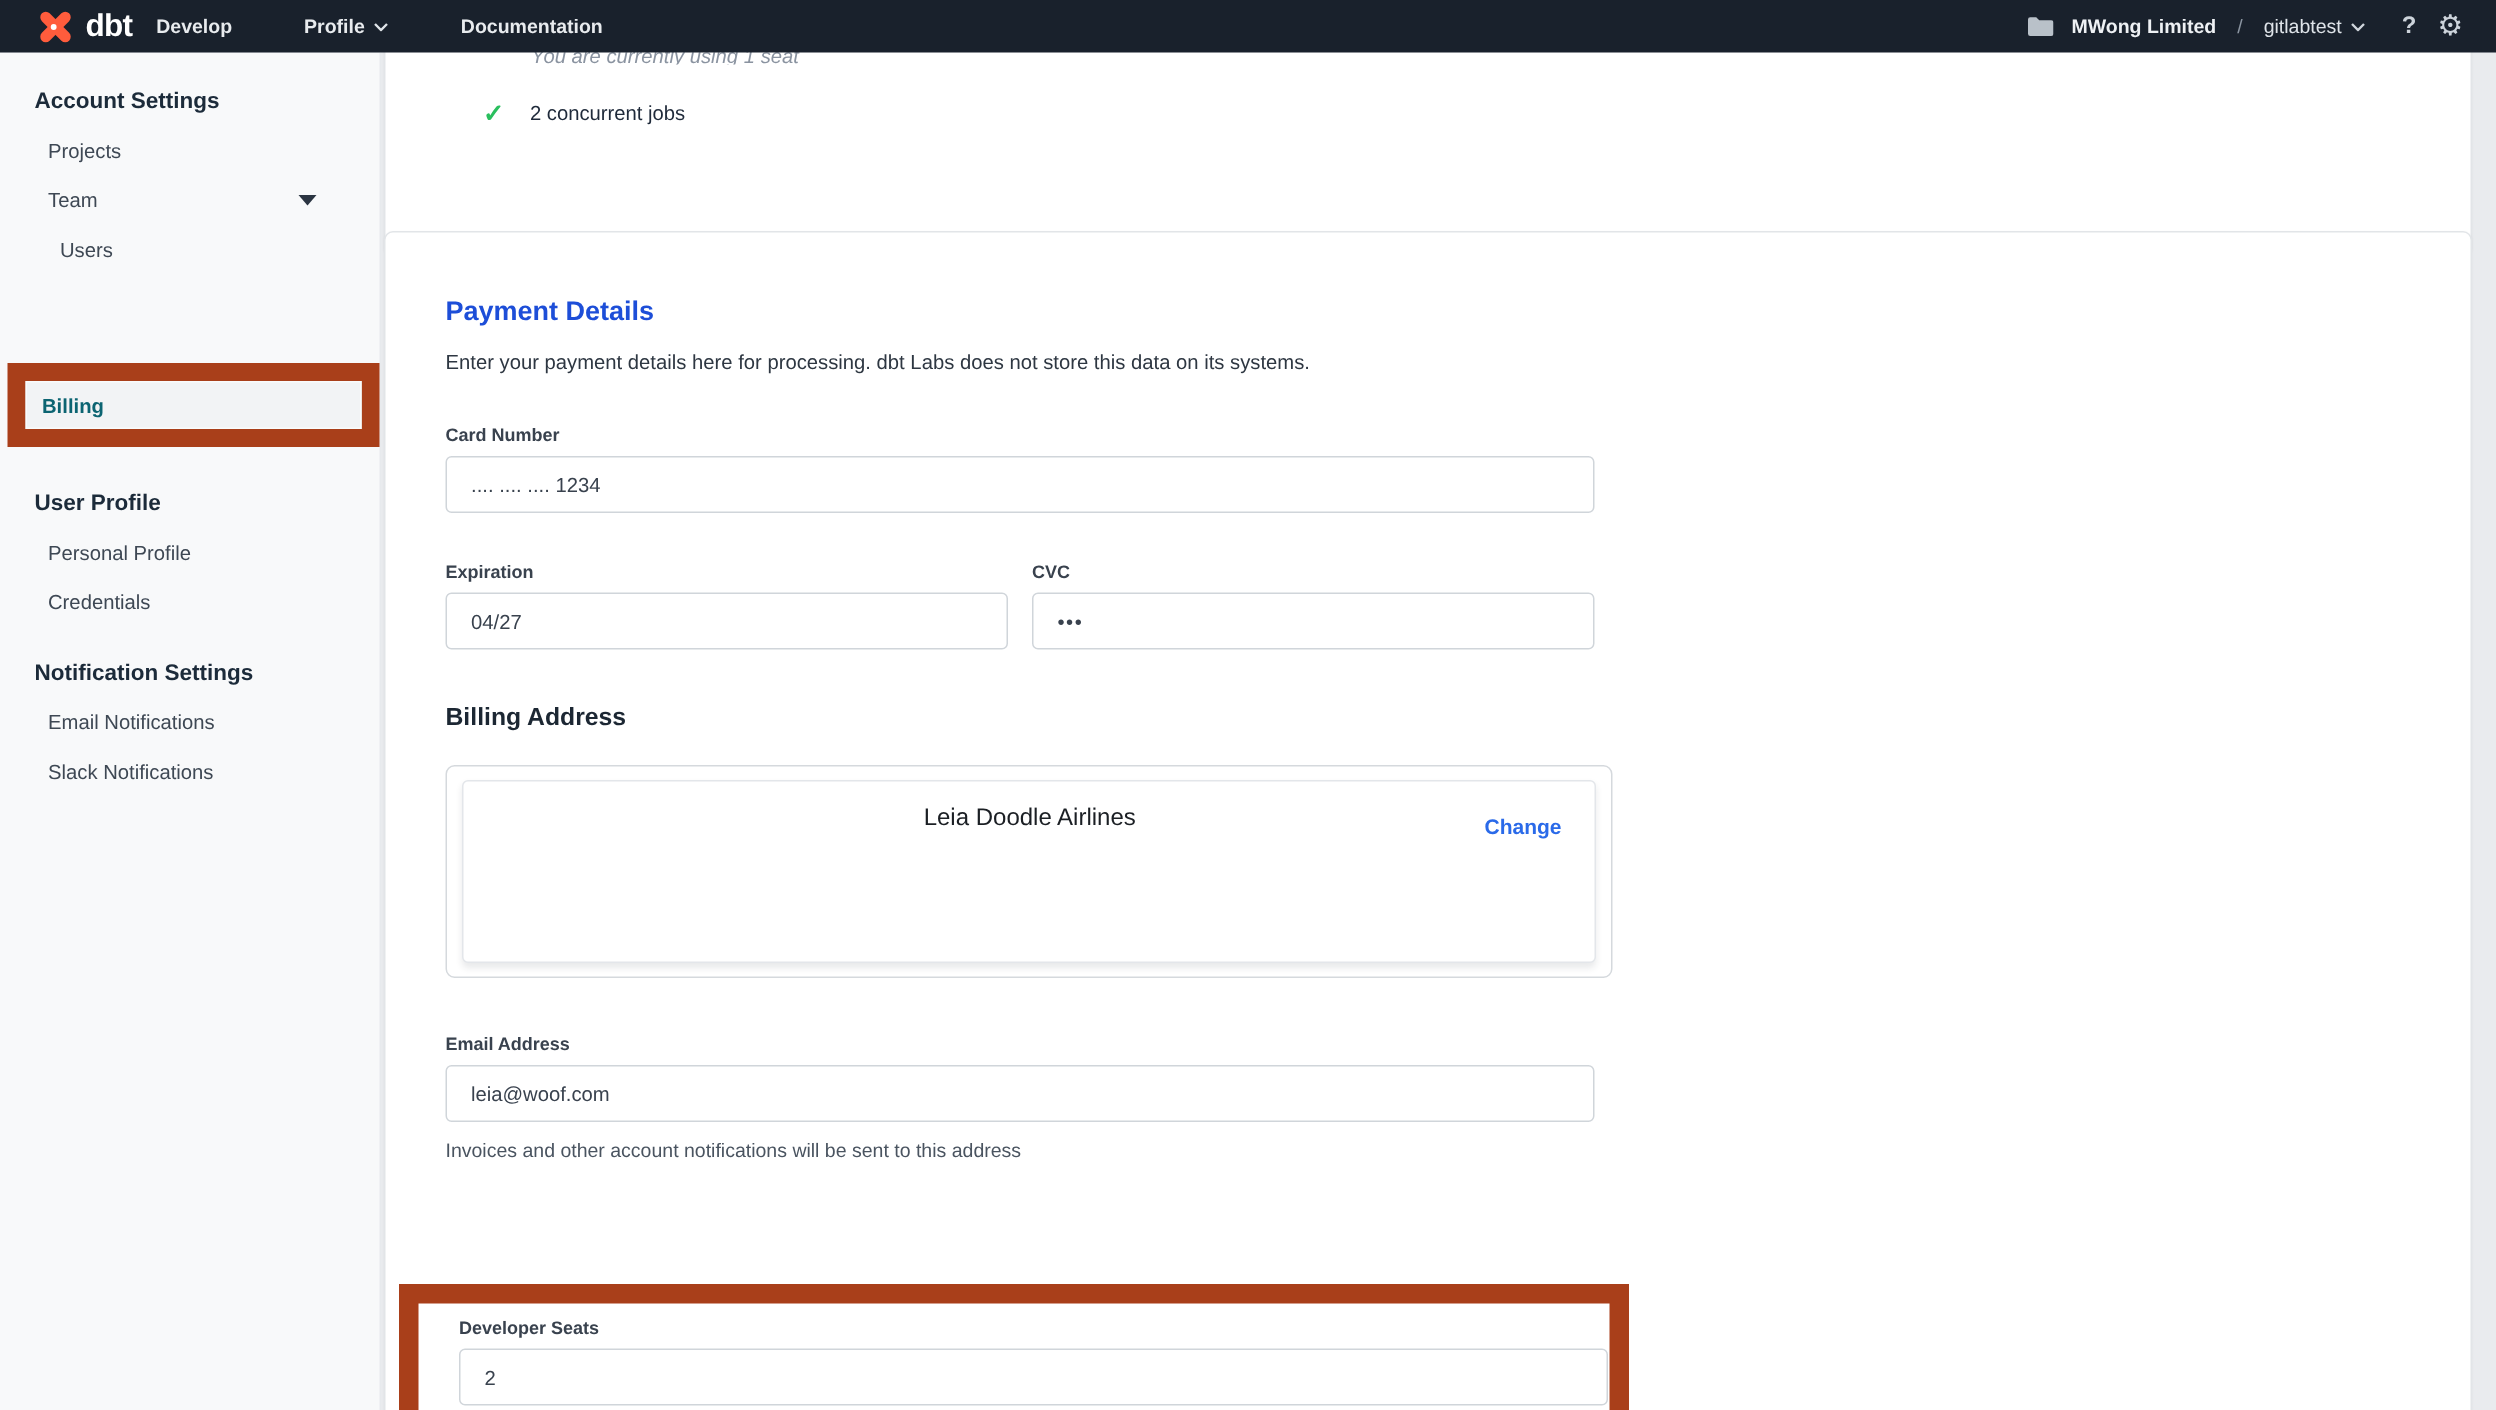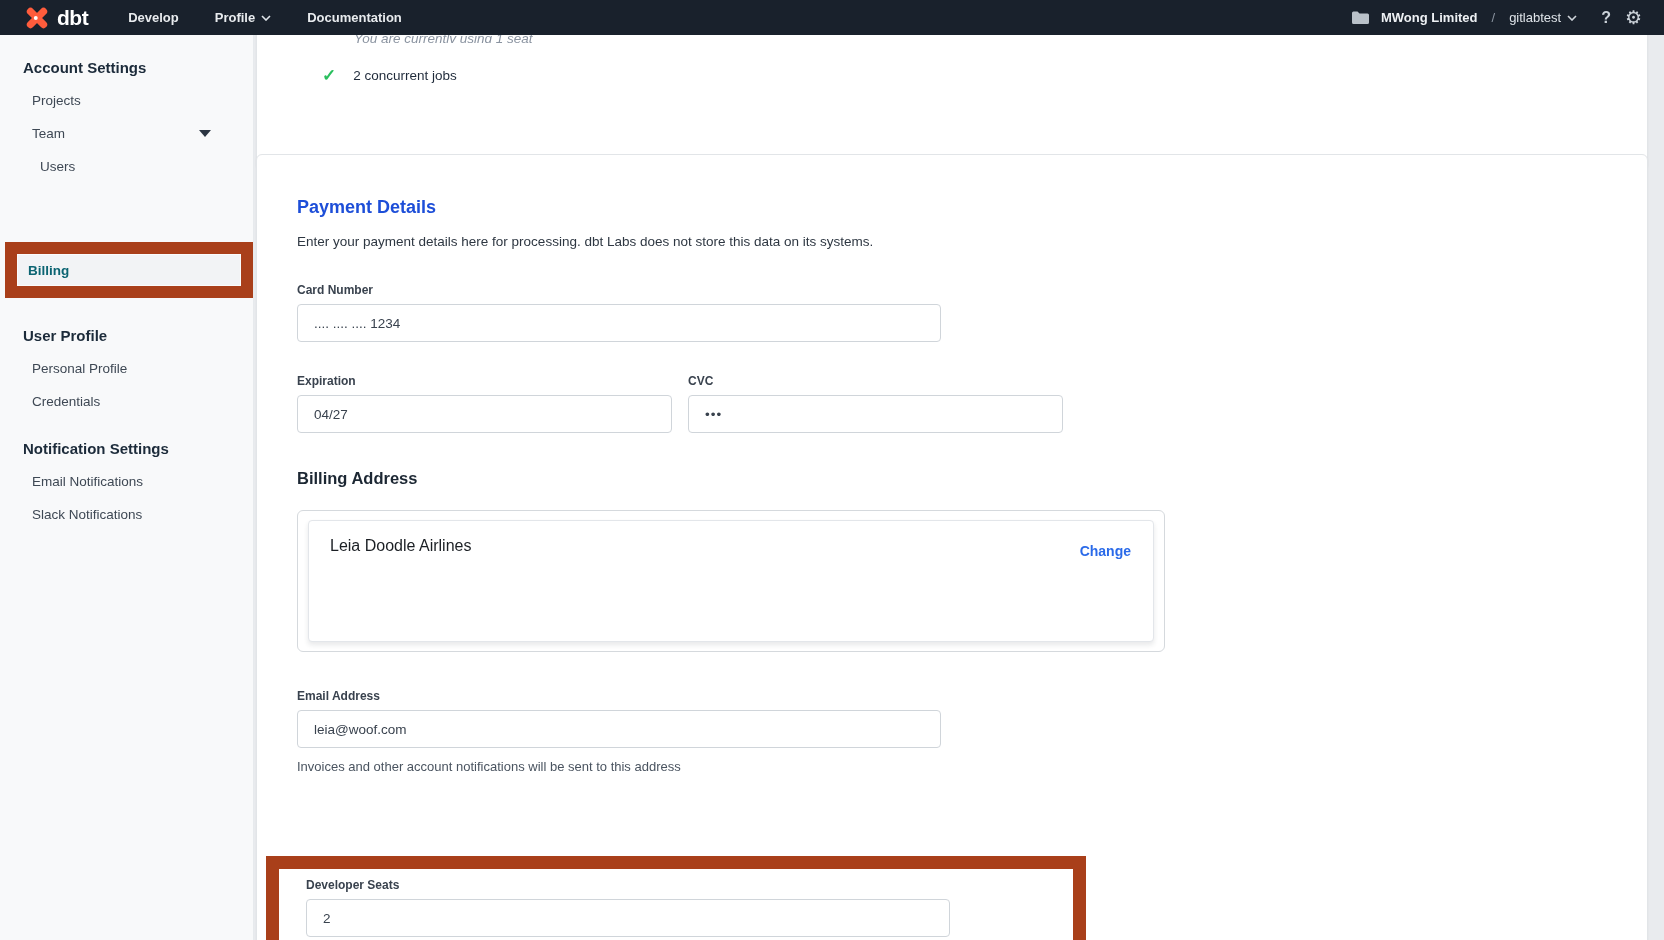--- a/index.html
+++ b/index.html
@@ -12,21 +12,21 @@
   }
 
   
   .navbar {
     position:absolute; top:0; left:0; width:1664px; height:35px;
     background:#19212c; display:flex; align-items:center; z-index:20;
   }
   .brand { display:flex; align-items:center; margin-left:24px; }
   .brand-logo { width:26px; height:26px; margin-right:7px; }
   .brand-name { color:#ffffff; font-size:21px; font-weight:700; letter-spacing:-0.5px; }
-  .nav-links { display:flex; align-items:center; margin-left:40px; gap:36px;justify-content:space-between; }
+  .nav-links { display:flex; align-items:center; margin-left:16px; gap:48px;justify-content:space-between; }
   .nav-link { color:#e8ebee; font-size:13px; font-weight:700; cursor:pointer; display:flex; align-items:center; gap:6px; }
   .nav-right { margin-left:auto; display:flex; align-items:center; margin-right:22px; gap:10px; }
   .acct-name { color:#eef1f4; font-size:13px; font-weight:700; }
   .acct-sep { color:#8b95a1; font-size:13px; margin:0 4px; }
   .proj-name { color:#dfe4e9; font-size:13px; display:flex; align-items:center; gap:6px; }
   .chev { display:inline-block; }
   .help-icon { color:#ccd3da; font-size:16px; font-weight:700; margin-left:14px; cursor:pointer; }
   .gear-icon { color:#ccd3da; font-size:19px; line-height:1; cursor:pointer; margin-left:4px; }
   .folder-svg { margin-right:2px; }
 
@@ -60,29 +60,29 @@
   .check-icon { color:#2abf5e; font-size:17px; font-weight:700; }
   .usage-text { font-size:13.5px; color:#1f2a3a; }
 
   .main-card { position:absolute; left:1px; top:119px; width:1392px; height:800px; border-radius:6px; padding:42px 0 0 40px; }
 
   .section-title { font-size:18px; font-weight:700; color:#1d4ed8; margin-bottom:16px; }
   .section-desc { font-size:13.5px; color:#2e3742; margin-bottom:34px; }
 
   .field-label { font-size:12px; font-weight:700; color:#39424e; margin-bottom:7px; }
   .text-input {
-    display:block; width:644px; height:38px; border:1px solid #d0d5da; border-radius:4px;
+    display:block; width:766px; height:38px; border:1px solid #d0d5da; border-radius:4px;
     padding:0 16px; font-family:"Liberation Sans", sans-serif; font-size:13.5px; color:#39424e; background:#fff; outline:none;
   }
   .row2 { display:flex; gap:16px; margin-top:32px; }
   .half .text-input { width:375px; }
   .cvc-input { letter-spacing:1px; }
 
   .ba-title { font-size:16.5px; font-weight:700; color:#1c2733; margin:36px 0 22px 0; }
-  .ba-outer { width:868px; height:142px; border:1px solid #d5d9dd; border-radius:6px; padding:9px 10px; }
+  .ba-outer { width:778px; height:142px; border:1px solid #d5d9dd; border-radius:6px; padding:9px 10px;text-align:center; }
   .ba-inner { width:100%; height:122px; border:1px solid #e3e6ea; border-radius:4px; background:#fff;
     box-shadow:0 3px 5px rgba(25,35,45,.10); padding:16px 20px 0 21px; position:relative; }
   .ba-company { font-size:16px; color:#1b1f24; }
   .ba-change { position:absolute; right:22px; top:22px; font-size:14px; font-weight:700; color:#2a6ae9; cursor:pointer; }
   .ba-addr { font-size:15.5px; color:#1b1f24; margin-top:22px; line-height:1.42; }
 
   .email-block { margin-top:37px; }
   .email-helper { font-size:13px; color:#4a5460; margin-top:11px; }
 
   

